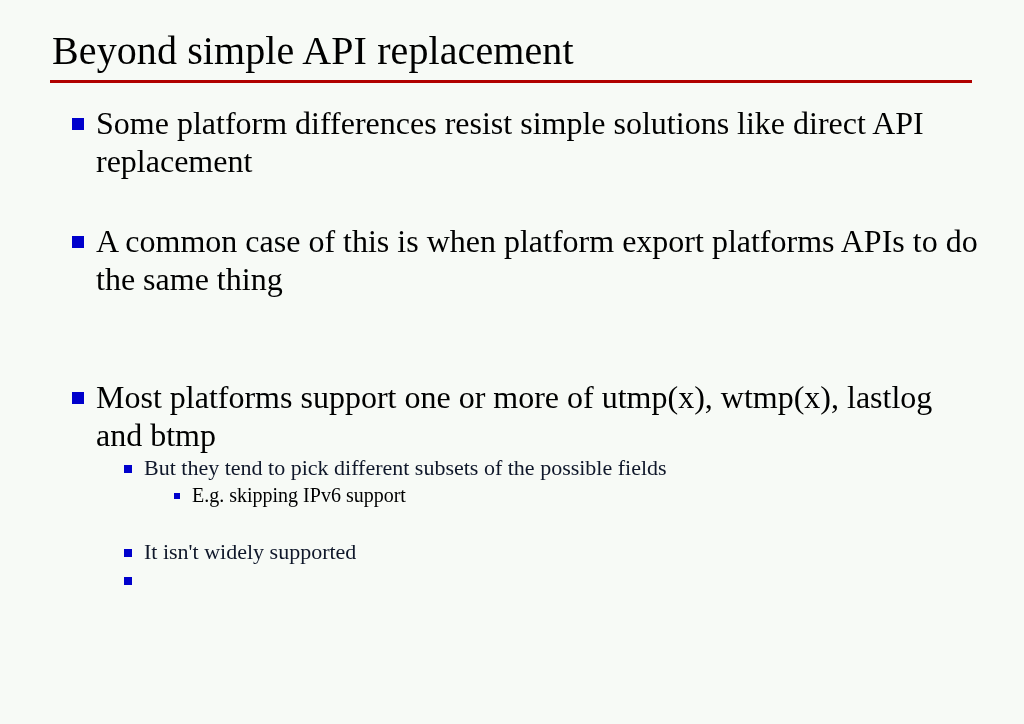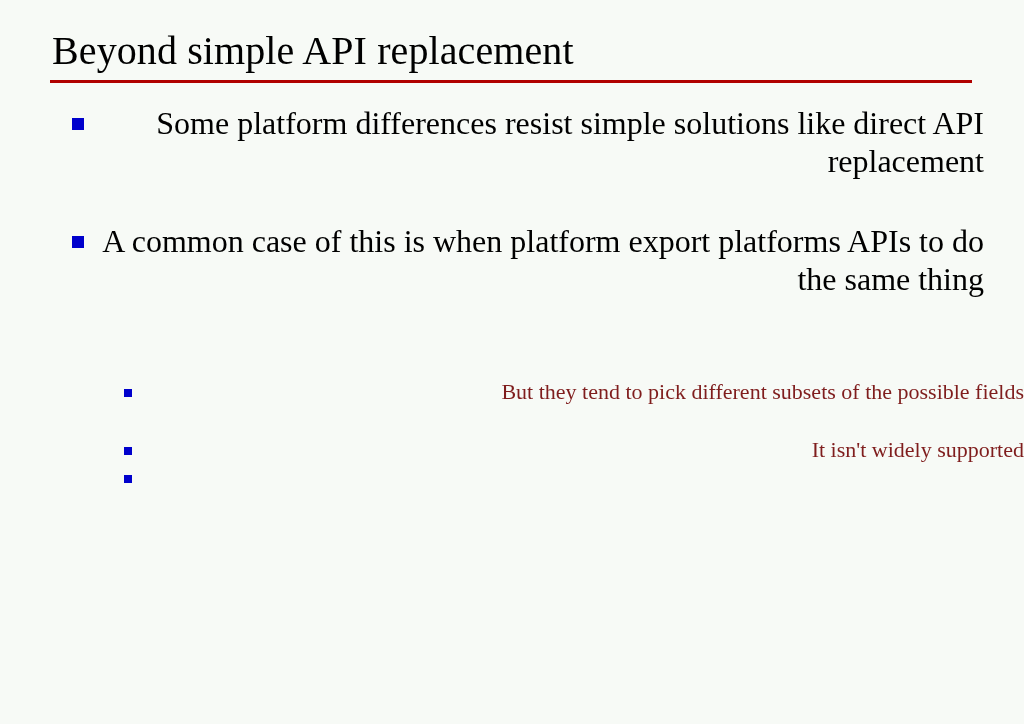--- a/index.html
+++ b/index.html
@@ -46,21 +46,20 @@
     width: 922px;
     margin-top: 2px;
   }
 
   
   .body-block {
     position: absolute;
     left: 0;
     top: 104px;
     width: 1024px;
-    text-align: right;
   }
 
   .bullet-group {
     position: relative;
   }
 
   .b1 {
     position: relative;
     margin: 0 0 0 0;
     padding: 0 0 0 96px;
@@ -80,21 +79,21 @@
     width: 12px;
     height: 12px;
     background: #0000cc;
   }
 
   .b2 {
     position: relative;
     padding: 0 0 0 144px;
     font-size: 22px;
     line-height: 28px;
-    color: #7f1d1d;
+    color: #0f172a;
   }
   .b2 .marker {
     position: absolute;
     left: 124px;
     top: 11px;
     width: 8px;
     height: 8px;
     background: #0000cc;
   }
 
@@ -145,23 +144,31 @@
         <span class="txt">A common case of this is when platform export platforms APIs to do the same thing</span>
       </div>
     </div>
 
     <div class="spacer-lg"></div>
 
 
     <div class="spacer-md"></div>
 
     <div class="bullet-group">
+      <div class="b1">
+        <span class="marker"></span>
+        <span class="txt">Most platforms support one or more of utmp(x), wtmp(x), lastlog and btmp</span>
+      </div>
       <div class="b2">
         <span class="marker"></span>
         <span class="txt">But they tend to pick different subsets of the possible fields</span>
+      </div>
+      <div class="b3">
+        <span class="marker"></span>
+        <span class="txt">E.g. skipping IPv6 support</span>
       </div>
     </div>
 
     <div class="spacer-sm"></div>
 
     <div class="bullet-group">
       <div class="b2">
         <span class="marker"></span>
         <span class="txt">It isn't widely supported</span>
       </div>

